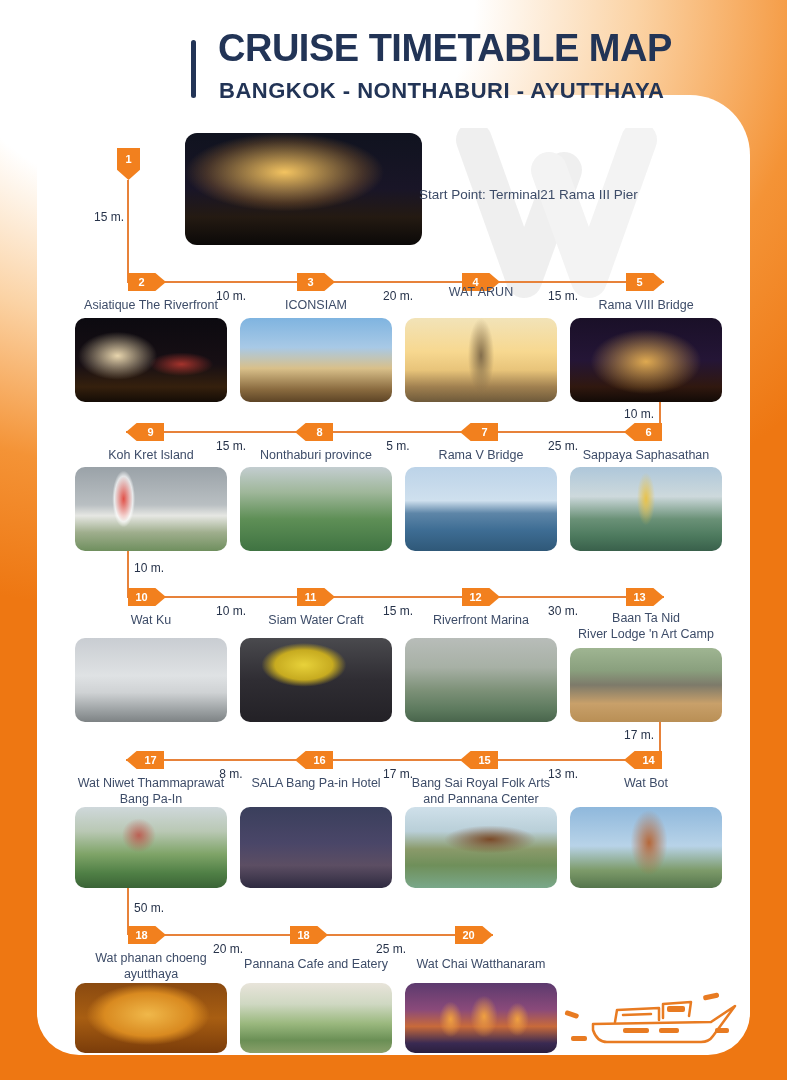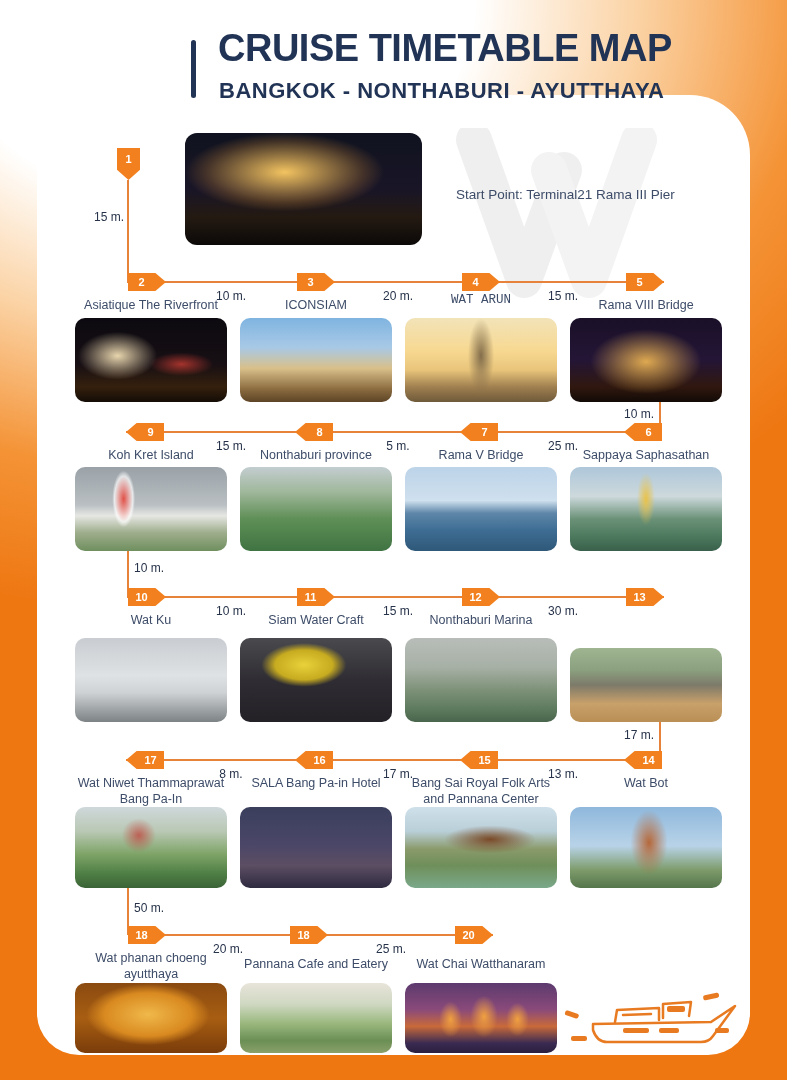--- a/index.html
+++ b/index.html
@@ -13,21 +13,21 @@
     position:absolute; left:37px; top:95px; width:713px; height:960px;
     background:#ffffff; border-radius:26px 60px 42px 42px;
   }
   .title-bar{position:absolute; left:191px; top:40px; width:5px; height:58px;
     background:#223456; border-radius:3px;}
   .title{position:absolute; left:218px; top:27px; margin:0; font-size:38px;
     font-weight:800; color:#223456; letter-spacing:-0.5px; white-space:nowrap;text-align:right;}
   .subtitle{position:absolute; left:219px; top:78px; font-size:22px;
     font-weight:700; color:#223456; letter-spacing:0.5px; white-space:nowrap;}
   .watermark{position:absolute; left:452px; top:128px; opacity:.85;}
-  .start-label{position:absolute; left:456px; top:187px; font-size:13.5px;
+  .start-label{position:absolute; left:419px; top:187px; font-size:13.5px;
     font-weight:500; color:#3d4c68; white-space:nowrap;}
   .hline{position:absolute; height:2px; background:#e7823a;}
   .vline{position:absolute; width:2px; background:#e7823a;}
   .marker{position:absolute; width:38px; height:18px; background:#f2801e;
     color:#fff; font-size:11px; font-weight:700; display:flex;
     align-items:center; justify-content:center; line-height:1;}
   .m-right{clip-path:polygon(0 0,72% 0,100% 50%,72% 100%,0 100%);}
   .m-right span{margin-right:11px;}
   .m-left{clip-path:polygon(100% 0,28% 0,0 50%,28% 100%,100% 100%);}
   .m-left span{margin-left:11px;}
@@ -124,21 +124,21 @@
       <span>4</span>
     </div>
   <div class="marker m-right" style="left:626px;top:273px;">
       <span>5</span>
     </div>
   <div class="dist" style="left:196px;top:289px;">10 m.</div>
   <div class="dist" style="left:363px;top:289px;">20 m.</div>
   <div class="dist" style="left:528px;top:289px;">15 m.</div>
   <div class="stop-label" style="left:71px;top:297px;"><span>Asiatique The Riverfront</span></div>
   <div class="stop-label" style="left:236px;top:297px;"><span>ICONSIAM</span></div>
-  <div class="stop-label" style="left:401px;top:292px;font-family:Liberation Mono, monospace;"><span>WAT ARUN</span></div>
+  <div class="stop-label" style="left:401px;top:284px;"><span>WAT ARUN</span></div>
   <div class="stop-label" style="left:566px;top:297px;"><span>Rama VIII Bridge</span></div>
   <div class="photo p-asiatique" style="left:75px;top:318px;"></div>
   <div class="photo p-iconsiam" style="left:240px;top:318px;"></div>
   <div class="photo p-watarun" style="left:405px;top:318px;"></div>
   <div class="photo p-rama8" style="left:570px;top:318px;"></div>
   <div class="vline" style="left:659px;top:402px;height:38px;"></div>
   <div class="vdist ra" style="left:614px;top:407px;">10 m.</div>
 
   <div class="hline" style="left:126px;top:431px;width:535px;"></div>
   <div class="marker m-left" style="left:126px;top:423px;">
@@ -178,21 +178,22 @@
       <span>12</span>
     </div>
   <div class="marker m-right" style="left:626px;top:588px;text-align:center;">
       <span>13</span>
     </div>
   <div class="dist" style="left:196px;top:604px;">10 m.</div>
   <div class="dist" style="left:363px;top:604px;">15 m.</div>
   <div class="dist" style="left:528px;top:604px;">30 m.</div>
   <div class="stop-label" style="left:71px;top:612px;"><span>Wat Ku</span></div>
   <div class="stop-label" style="left:236px;top:612px;"><span>Siam Water Craft</span></div>
-  <div class="stop-label" style="left:401px;top:612px;"><span>Nonthaburi Marina</span></div>
+  <div class="stop-label" style="left:401px;top:612px;"><span>Riverfront Marina</span></div>
+  <div class="stop-label" style="left:566px;top:610px;"><span>Baan Ta Nid</span><br><span>River Lodge 'n Art Camp</span></div>
   <div class="photo p-watku" style="left:75px;top:638px;"></div>
   <div class="photo p-siamwater" style="left:240px;top:638px;"></div>
   <div class="photo p-riverdale" style="left:405px;top:638px;"></div>
   <div class="photo p-baantanid" style="left:570px;top:648px;height:74px;"></div>
   <div class="vline" style="left:659px;top:722px;height:46px;"></div>
   <div class="vdist ra" style="left:614px;top:728px;">17 m.</div>
 
   <div class="hline" style="left:126px;top:759px;width:535px;"></div>
   <div class="marker m-left" style="left:126px;top:751px;">
       <span>17</span>

